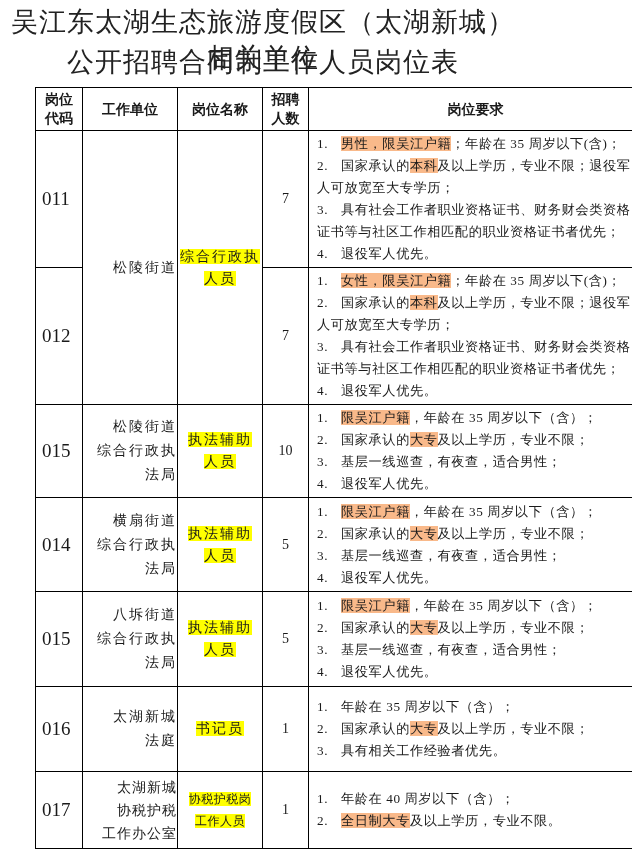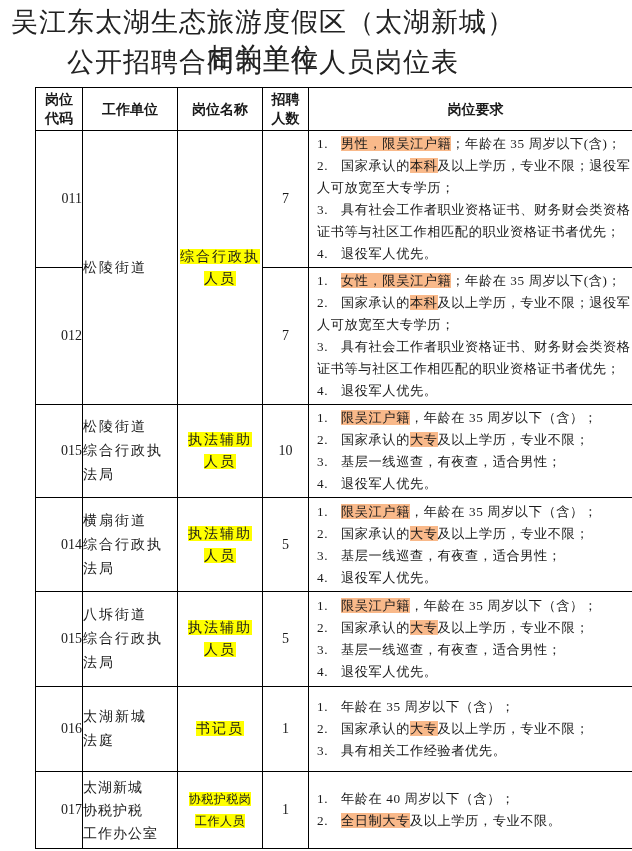--- a/index.html
+++ b/index.html
@@ -7,22 +7,22 @@
          font-family:"DejaVu Serif","Liberation Serif",serif; color:#1a1a1a; }
   .title { position:absolute; left:0; width:526px; text-align:center;
            font-size:27px; letter-spacing:1px; line-height:36px; color:#222; }
   .t1 { top:4px; }
   .t2 { top:44px; }
   table { position:absolute; left:15px; top:87px; width:607px;
           border-collapse:collapse; table-layout:fixed;margin-left:20px; }
   td, th { border:1.5px solid #000; padding:0; vertical-align:middle;font-family:Liberation Serif, serif; }
   th { font-family:"DejaVu Sans","Liberation Sans",sans-serif; font-weight:bold;
        font-size:14px; line-height:19px; text-align:center; height:42px; }
-  td.code { font-size:14px; padding-left:6px; text-align:right; }
-  td.unit { font-size:14px; text-align:left; line-height:24px; letter-spacing:2px; }
+  td.code { font-size:19px; padding-left:6px; text-align:left; }
+  td.unit { font-size:14px; text-align:right; line-height:24px; letter-spacing:2px; }
   td.pos { font-size:14px; text-align:center; line-height:22px; letter-spacing:2px; }
   td.count { font-size:14px; text-align:center; }
   td.req { font-size:13.2px; line-height:22px; padding:2px 6px 2px 8px; letter-spacing:0.6px; }
   .hl-y { background:#ffff00; }
   .hl-o { background:#f9b98a; }
   .num { display:inline-block; width:24px; }
   .line { white-space:nowrap; overflow:hidden; }
 </style>
 </head>
 <body>

